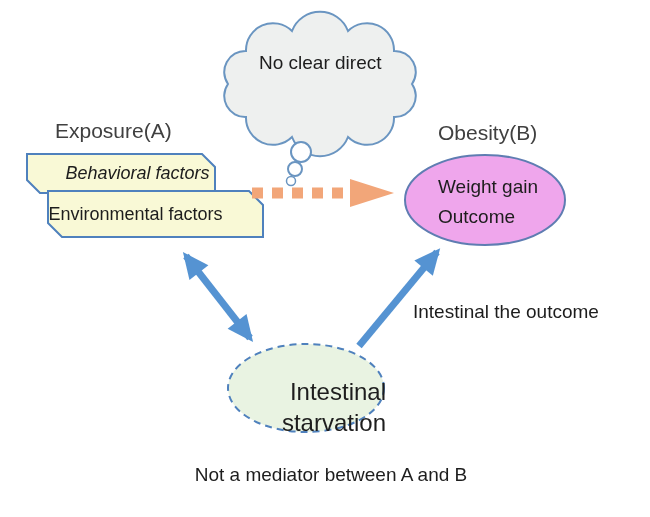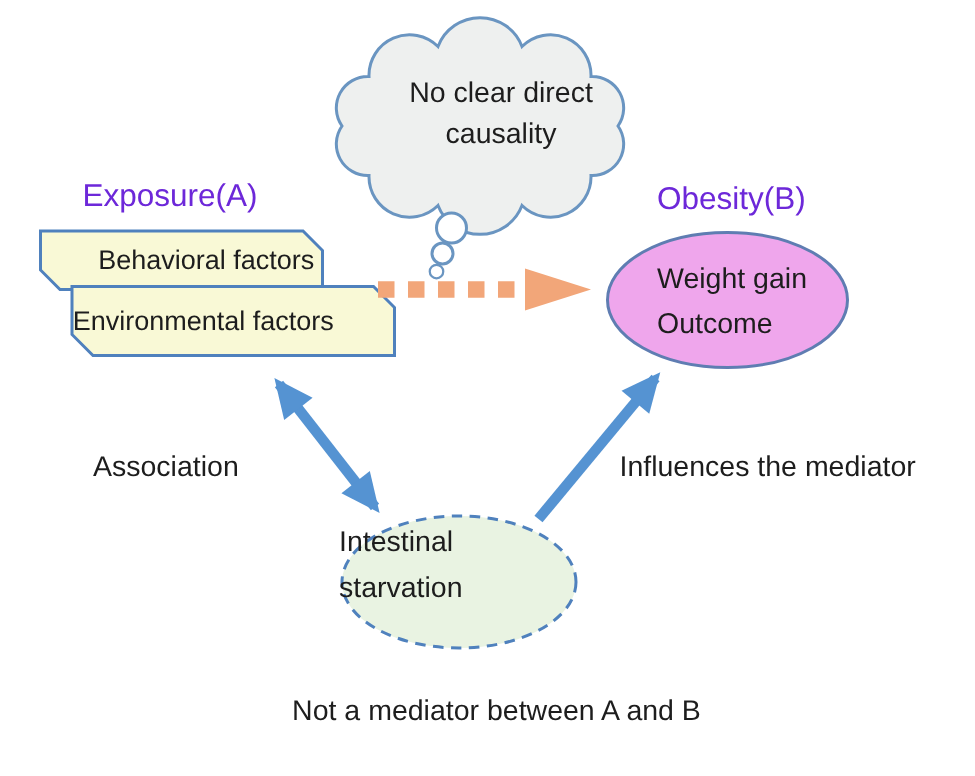--- a/index.html
+++ b/index.html
@@ -2,27 +2,27 @@
 <html><head>
 <meta charset="utf-8">
 <style>
   html,body{margin:0;padding:0;background:#ffffff;}
   .canvas{
     position:relative;width:650px;height:517px;background:#ffffff;overflow:hidden;
     font-family:"Liberation Sans", sans-serif;color:#1d1d1d;
   }
   .svg-layer{position:absolute;left:0;top:0;width:650px;height:517px;}
   .lbl{position:absolute;white-space:nowrap;}
-  .red-lbl{font-size:21px;color:#6d28d9;}
-  .cloud-text{left:259px;top:49px;font-size:19px;line-height:27px;white-space:normal;width:150px;text-align:center;}
+  .red-lbl{font-size:21px;color:#404040;}
+  .cloud-text{left:259px;top:49px;font-size:19px;line-height:27px;white-space:normal;width:150px;}
   .box-lbl{display:flex;align-items:center;justify-content:center;font-size:18px;}
-  .box1-lbl{left:27px;top:154px;width:221px;height:39px;}
+  .box1-lbl{left:27px;top:154px;width:221px;height:39px;font-style:italic;}
   .box2-lbl{left:48px;top:191px;width:175px;height:46px;}
   .outcome-text{left:438px;top:172px;font-size:19px;line-height:30px;}
-  .mediator-text{left:226px;top:346px;width:160px;text-align:left;font-size:19px;line-height:31px;}
+  .mediator-text{left:226px;top:376px;width:160px;text-align:right;font-size:24px;line-height:31px;}
   .assoc-lbl{left:62px;top:301px;font-size:19px;}
   .infl-lbl{left:413px;top:301px;font-size:19px;}
   .foot-lbl{left:131px;top:436px;width:400px;text-align:center;font-size:19px;margin-top:28px;}
   .tline{display:block;}
 </style>
 </head>
 <body>
 
 <div class="canvas">
 
@@ -50,36 +50,34 @@
     <ellipse cx="485" cy="200" rx="80" ry="45" stroke-width="2" fill="#efa6ec" stroke="#5f7db2"></ellipse>
 
     <ellipse cx="306" cy="388" rx="78" ry="44" stroke-width="2" stroke-dasharray="7 5" fill="#e9f3e2" stroke="#4f81bd"></ellipse>
 
     <line x1="186" y1="256" x2="250" y2="338" stroke-width="7" marker-start="url(#ah)" marker-end="url(#ah)" stroke="#5593d2"></line>
     <line x1="359" y1="346" x2="437" y2="252" stroke-width="7" marker-end="url(#ah)" stroke="#5593d2"></line>
   </svg>
 
   <div class="lbl cloud-text">
     <span class="tline">No clear direct</span>
-    <span class="tline">causality</span>
   </div>
 
   <div class="lbl red-lbl" style="left:55px;top:119px;">Exposure(A)</div>
   <div class="lbl red-lbl" style="left:438px;top:121px;">Obesity(B)</div>
 
   <div class="lbl box-lbl box1-lbl">Behavioral factors</div>
   <div class="lbl box-lbl box2-lbl">Environmental factors</div>
 
   <div class="lbl outcome-text">
     <span class="tline">Weight gain</span>
     <span class="tline">Outcome</span>
   </div>
 
   <div class="lbl mediator-text">
     <span class="tline">Intestinal</span>
     <span class="tline">starvation</span>
   </div>
 
-  <div class="lbl assoc-lbl">Association</div>
-  <div class="lbl infl-lbl">Influences the mediator</div>
+  <div class="lbl infl-lbl">Intestinal the outcome</div>
 
   <div class="lbl foot-lbl">Not a mediator between A and B</div>
 </div>
 
 </body></html>

